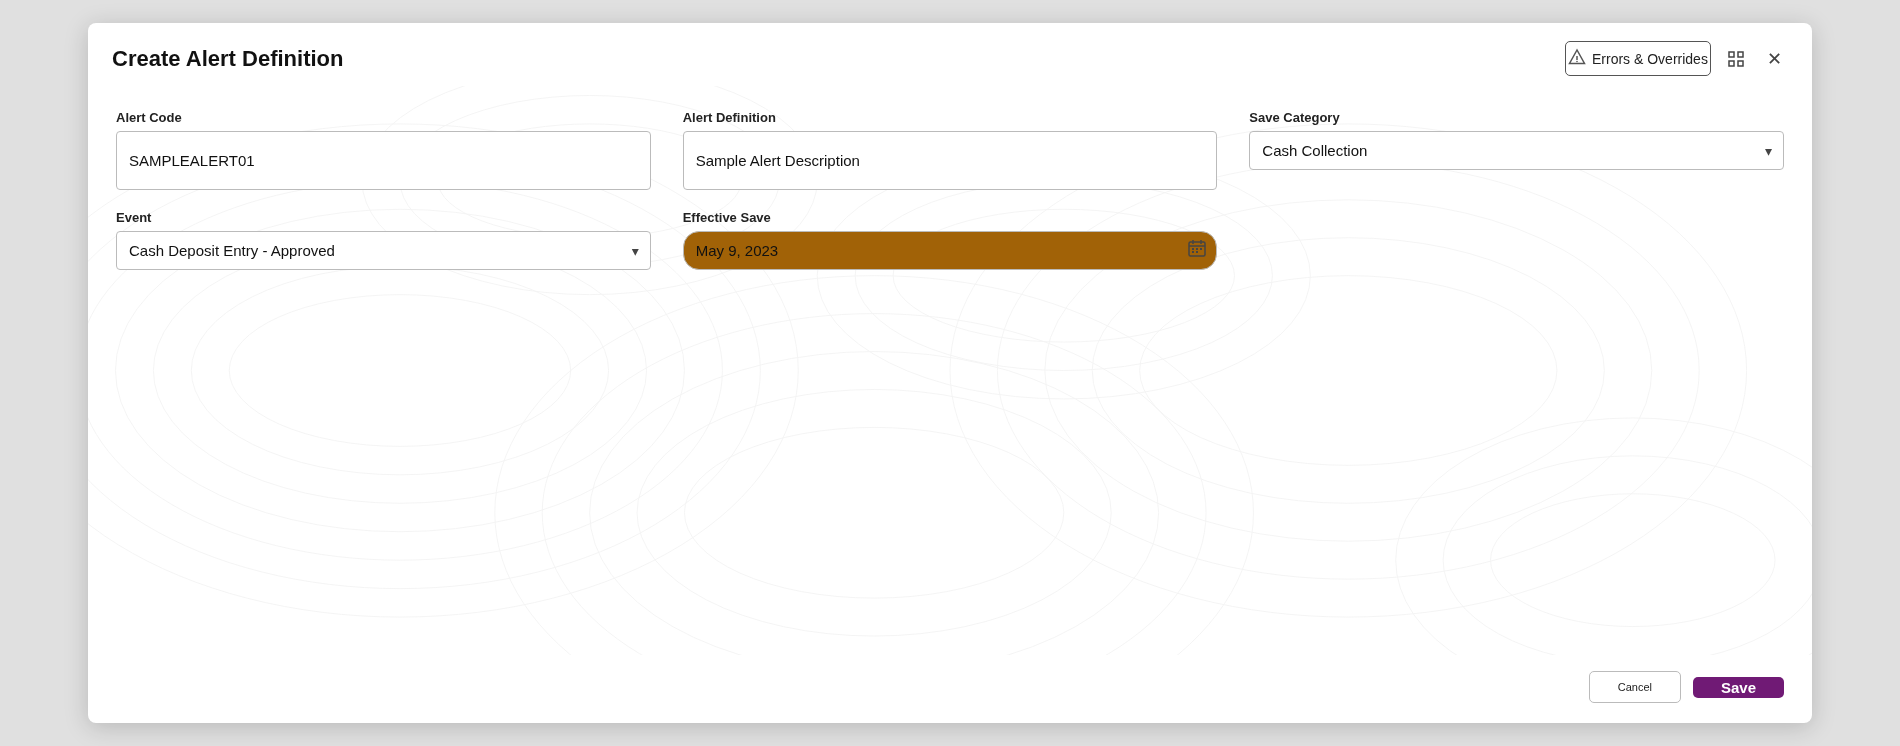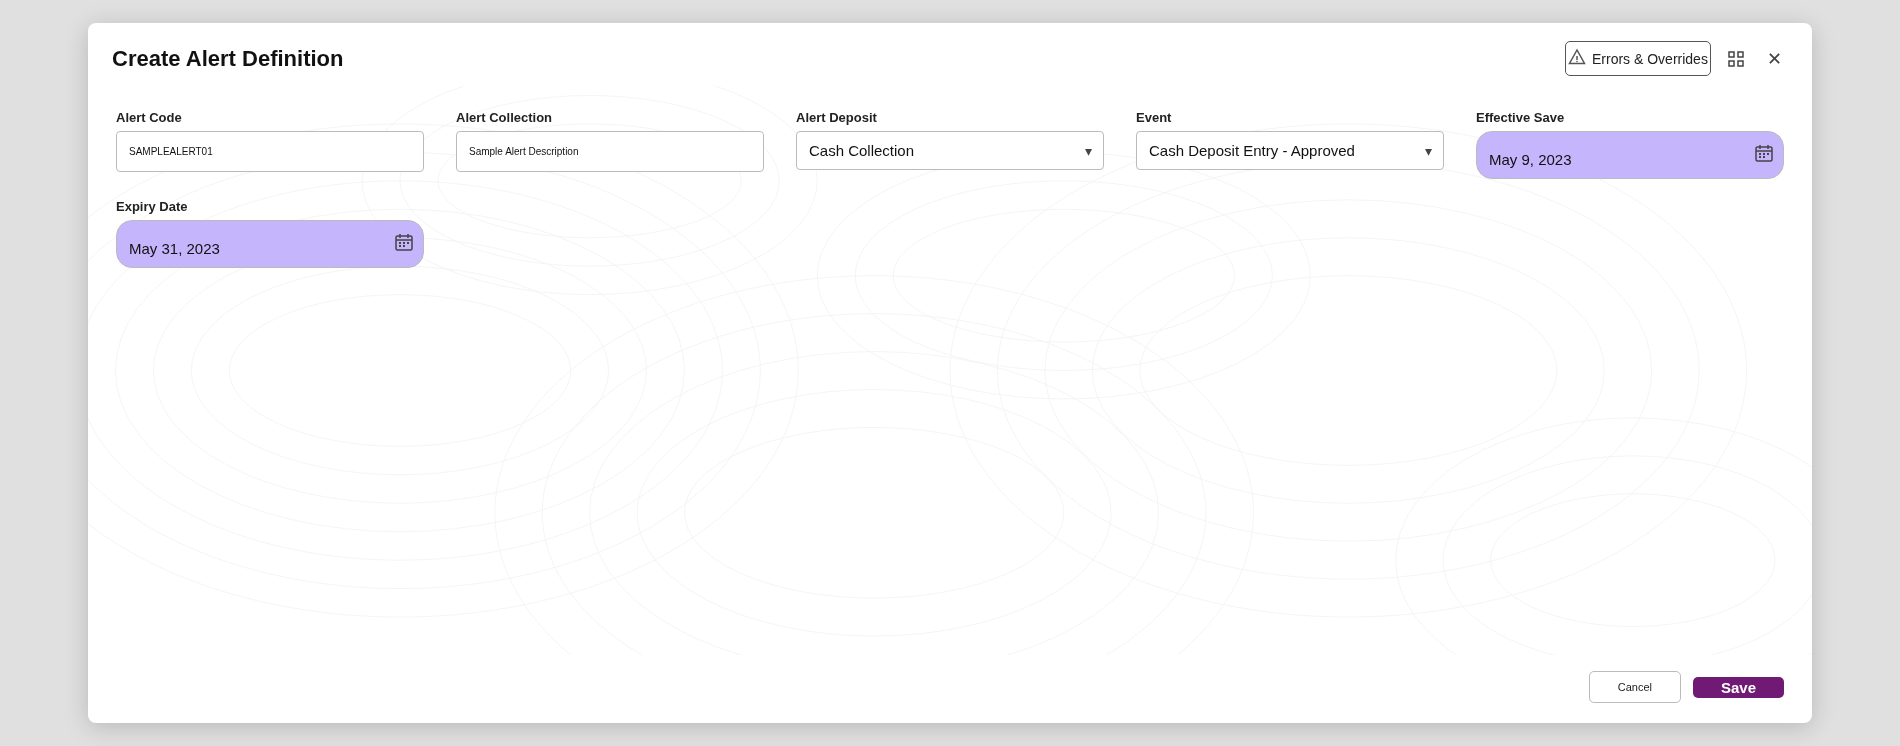--- a/index.html
+++ b/index.html
@@ -78,43 +78,43 @@
     }
 
     .modal-body {
       padding: 24px 28px 10px 28px;
       flex: 1;
       position: relative;
     }
 
     .form-grid {
       display: grid;
-      grid-template-columns: 1fr 1fr 1fr 1fr 1fr;
+      grid-template-columns: 1fr 1fr 1fr;
       gap: 20px 32px;
       position: relative;
       z-index: 2;
     }
 
     .form-group {
       display: flex;
       flex-direction: column;
       gap: 6px;
     }
 
     .form-label {
       font-size: 13px;
       font-weight: 600;
       color: #222;
     }
 
     .form-input {
       border: 1.5px solid #bbb;
       border-radius: 4px;
-      padding: 14px 12px;
-      font-size: 10px;
+      padding: 20px 12px;
+      font-size: 15px;
       color: #111;
       background: #fff;
       outline: none;
       width: 100%;
     }
 
     .form-select-wrapper {
       position: relative;
       display: flex;
       align-items: center;
@@ -143,24 +143,24 @@
 
     .date-input-wrapper {
       position: relative;
       display: flex;
       align-items: center;
     }
 
     .date-input {
       border: 1.5px solid #bbb;
       border-radius: 16px;
-      padding: 19px 40px 10px 12px;
+      padding: 10px 40px 10px 12px;
       font-size: 15px;
       color: #111;
-      background: #c4b5fd;
+      background: #a16207;
       outline: none;
       width: 100%;
     }
 
     .date-icon {
       position: absolute;
       right: 10px;
       pointer-events: none;
       color: #444;
       font-size: 18px;
@@ -281,26 +281,26 @@
     </div>
 
     <div class="form-grid">
 
       <div class="form-group">
         <label class="form-label">Alert Code</label>
         <input class="form-input" type="text" value="SAMPLEALERT01" style="">
       </div>
 
       <div class="form-group">
-        <label class="form-label">Alert Collection</label>
+        <label class="form-label">Alert Definition</label>
         <input class="form-input" type="text" value="Sample Alert Description" style="">
       </div>
 
       <div class="form-group">
-        <label class="form-label">Alert Deposit</label>
+        <label class="form-label">Save Category</label>
         <div class="form-select-wrapper">
           <select class="form-select">
             <option>Cash Collection</option>
             <option>Other</option>
           </select>
           <span class="select-arrow">▾</span>
         </div>
       </div>
 
       <div class="form-group">
@@ -327,39 +327,20 @@
               <rect x="5" y="10" width="2" height="2" fill="#444"></rect>
               <rect x="9" y="10" width="2" height="2" fill="#444"></rect>
               <rect x="13" y="10" width="2" height="2" fill="#444"></rect>
               <rect x="5" y="13" width="2" height="2" fill="#444"></rect>
               <rect x="9" y="13" width="2" height="2" fill="#444"></rect>
             </svg>
           </span>
         </div>
       </div>
 
-      <div class="form-group">
-        <label class="form-label">Expiry Date</label>
-        <div class="date-input-wrapper">
-          <input class="date-input" type="text" value="May 31, 2023" style="">
-          <span class="date-icon">
-            <svg width="20" height="20" viewBox="0 0 20 20" fill="none" xmlns="http://www.w3.org/2000/svg">
-              <rect x="2" y="4" width="16" height="14" rx="1.5" stroke="#444" stroke-width="1.5" fill="none"></rect>
-              <line x1="2" y1="8" x2="18" y2="8" stroke="#444" stroke-width="1.5"></line>
-              <line x1="6" y1="2" x2="6" y2="6" stroke="#444" stroke-width="1.5"></line>
-              <line x1="14" y1="2" x2="14" y2="6" stroke="#444" stroke-width="1.5"></line>
-              <rect x="5" y="10" width="2" height="2" fill="#444"></rect>
-              <rect x="9" y="10" width="2" height="2" fill="#444"></rect>
-              <rect x="13" y="10" width="2" height="2" fill="#444"></rect>
-              <rect x="5" y="13" width="2" height="2" fill="#444"></rect>
-              <rect x="9" y="13" width="2" height="2" fill="#444"></rect>
-            </svg>
-          </span>
-        </div>
-      </div>
     </div>
   </div>
 
   <div class="modal-footer">
     <button class="btn-cancel">Cancel</button>
     <button class="btn-save">Save</button>
   </div>
 </div>
 
 </body></html>

